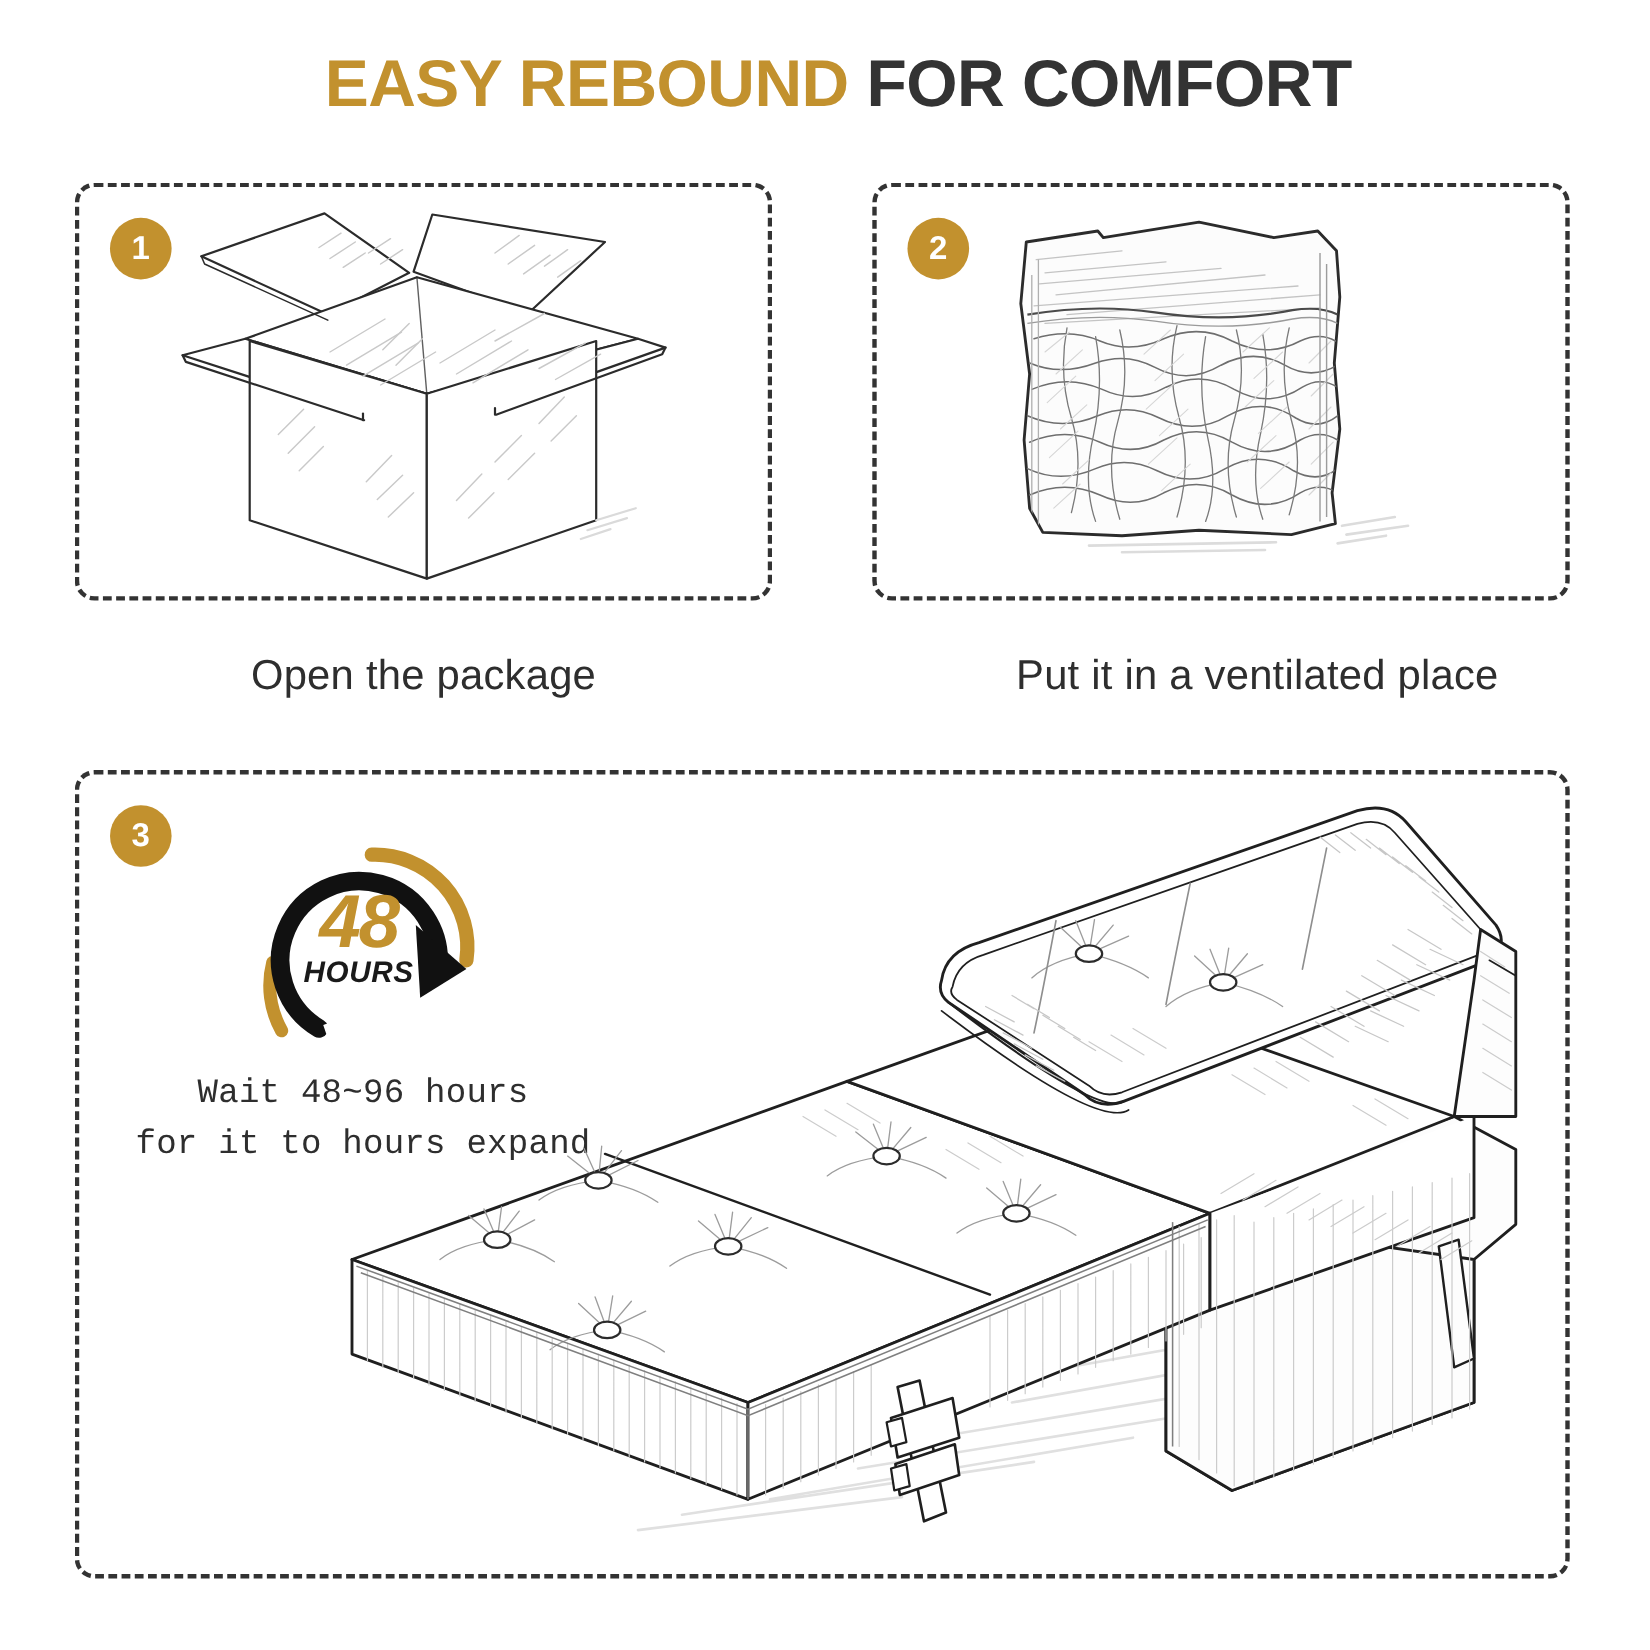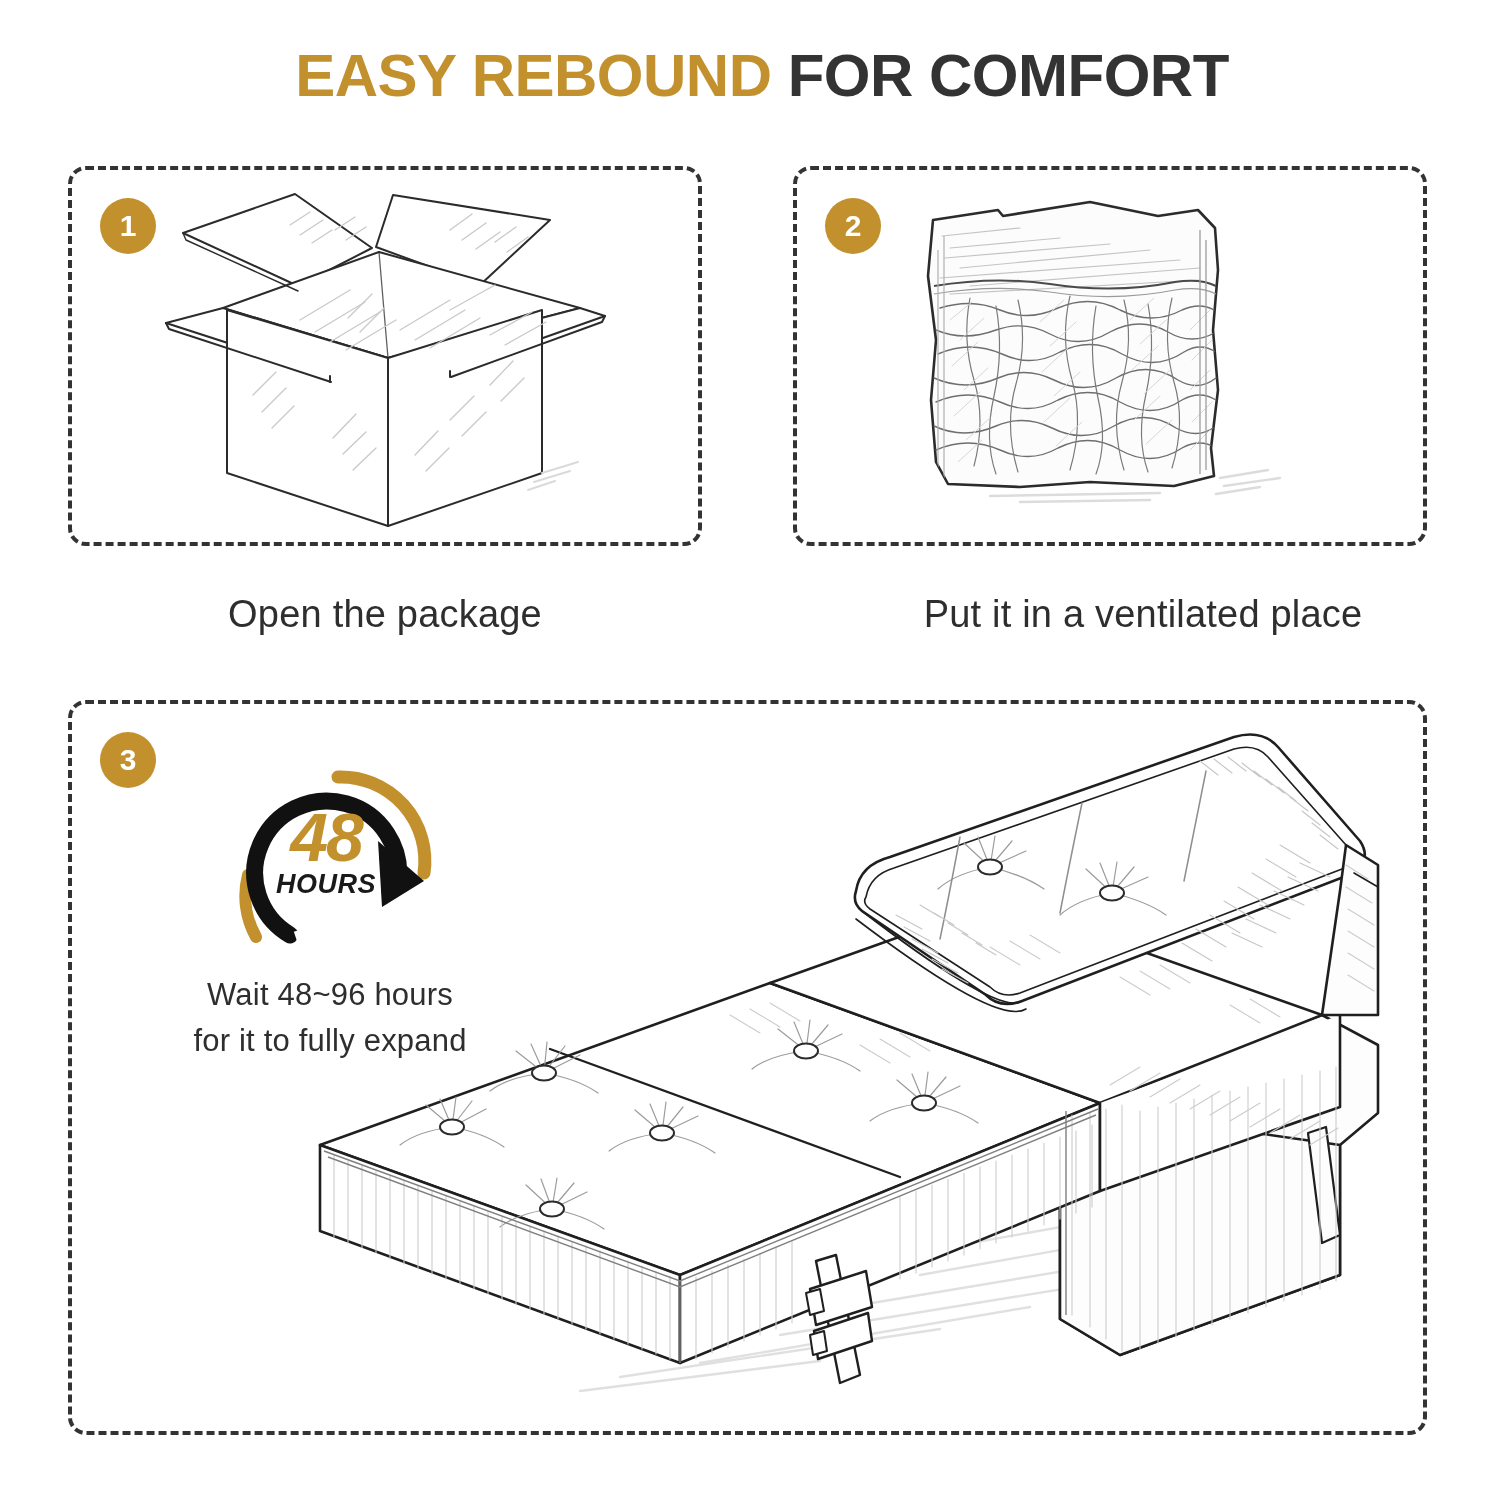--- a/index.html
+++ b/index.html
@@ -73,21 +73,21 @@
     color: #2e2e2e;
     letter-spacing: 0.2px;
     text-align: center;
     line-height: 44px;
     white-space: nowrap;
   }
   #caption-1 { left: 68px;  top: 592px; width: 634px; }
   #caption-2 { left: 826px; top: 592px; width: 634px; }
   #caption-3 {
     left: 110px; top: 972px; width: 440px;
-    font-size: 31px; line-height: 46px; white-space: normal;
+    font-size: 31px; line-height: 46px; white-space: normal; font-family: Liberation Mono, monospace;
   }
 
   
   .illus { position: absolute; }
   #illus-box      { left: 150px; top: 190px;  width: 480px; height: 340px; }
   #illus-block    { left: 900px; top: 190px;  width: 420px; height: 340px; }
   #illus-sofa     { left: 300px; top: 715px;  width: 1090px; height: 700px; }
   #illus-48hours  { left: 228px; top: 755px;  width: 230px; height: 210px; }
 
   svg { display: block; overflow: visible; }
@@ -261,21 +261,21 @@
     <path d="M150 86 L196 126 L154 152 Z" fill="#111111"></path>
 
     <text x="98" y="106" font-family="'Liberation Sans', sans-serif" font-size="68" font-weight="bold" font-style="italic" fill="#C2912E" text-anchor="middle" letter-spacing="-2">48</text>
 
     <text x="98" y="138" font-family="'Liberation Sans', sans-serif" font-size="27" font-weight="bold" font-style="italic" fill="#1A1A1A" text-anchor="middle" letter-spacing="0.5">HOURS</text>
   </svg>
 </div>
 
 <div id="caption-3" class="caption">
   <div>Wait 48~96 hours</div>
-  <div>for it to fully expand</div>
+  <div>for it to hours expand</div>
 </div>
 
 <div id="illus-sofa" class="illus">
   <svg width="1090" height="700" viewBox="0 0 1090 700">
 
     <g stroke="#E0E0E0" stroke-width="2.4" stroke-linecap="round">
       <path d="M700 410 L940 372 M720 440 L990 392 M740 470 L1010 420
                M700 500 L980 450 M660 530 L940 480 M620 560 L900 510
                M560 590 L860 540 M480 620 L800 568 M400 648 L730 592
                M320 662 L640 614 M280 676 L520 646"></path>

